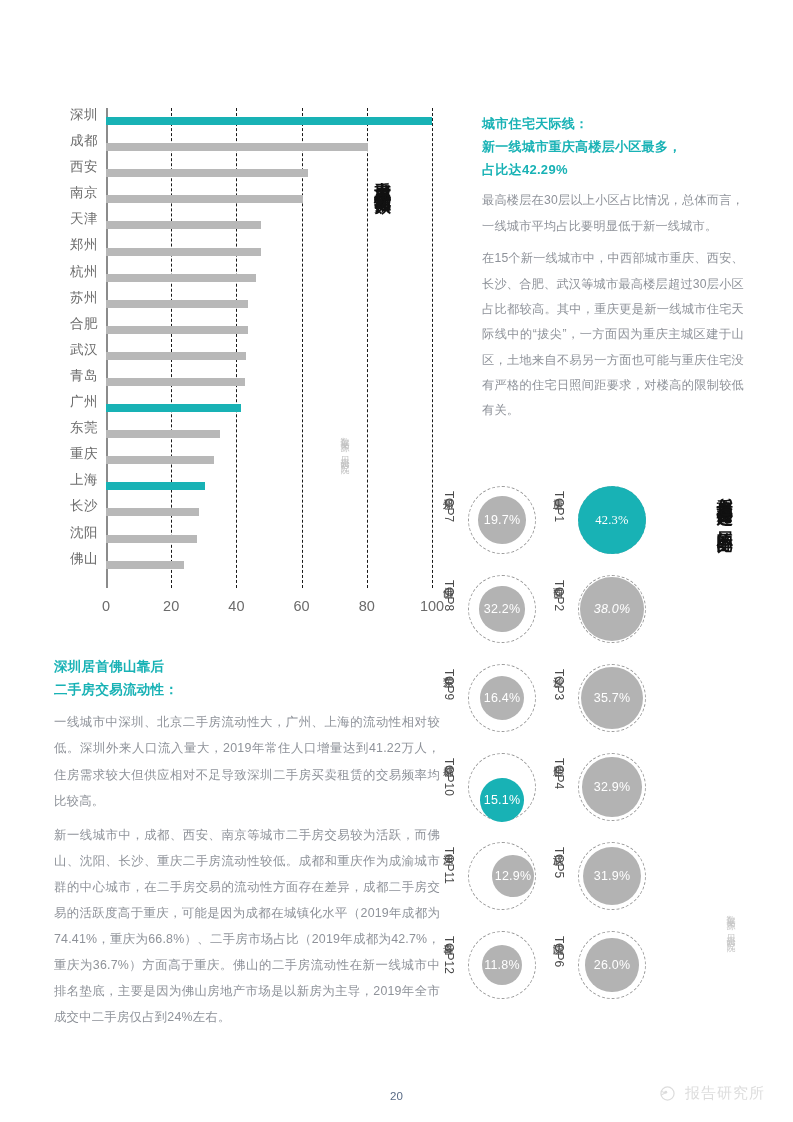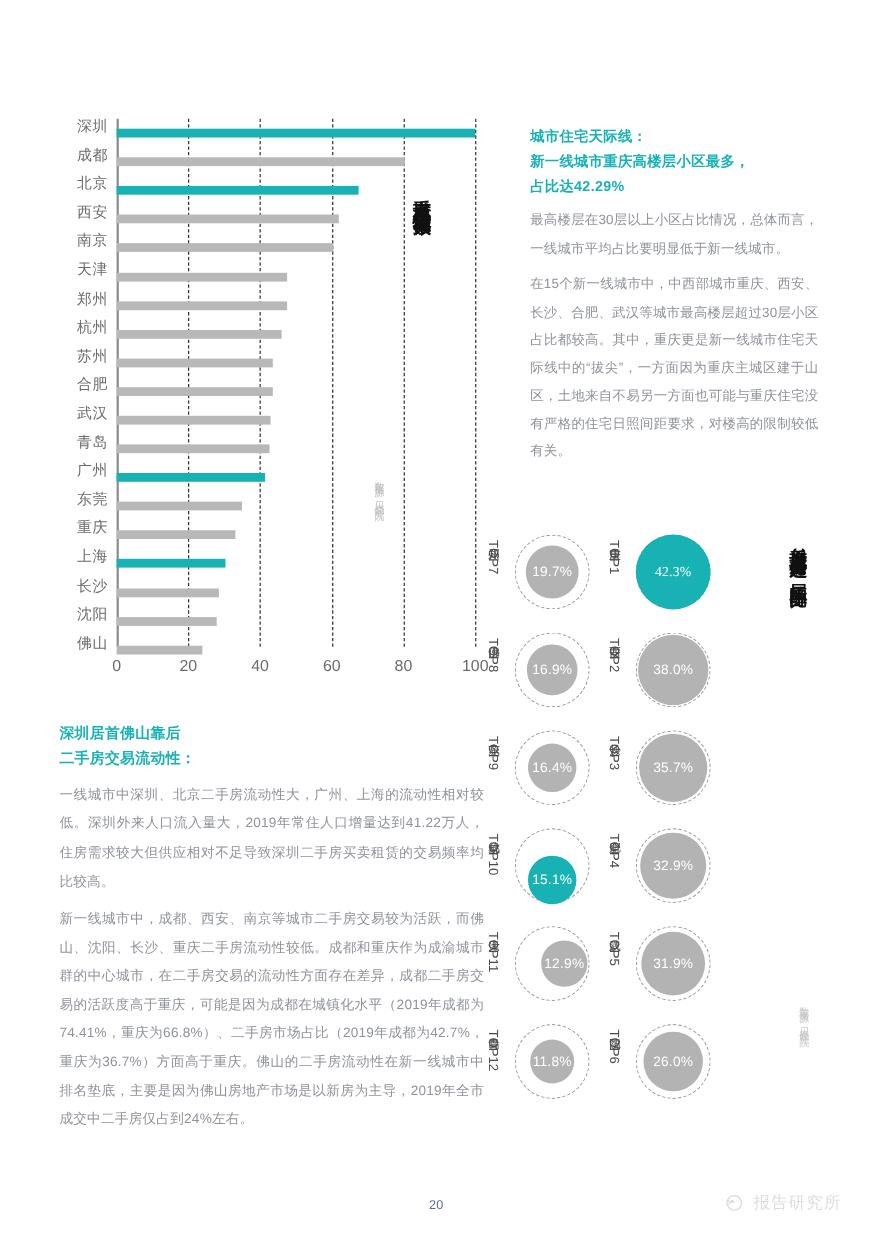--- a/index.html
+++ b/index.html
@@ -213,26 +213,20 @@
             <div class="bar hl" title="深圳 100" style="width: 326px;"></div>
           </div>
         </div>
         <div class="bar-row">
           <div class="bar-label">成都</div>
           <div class="bar-track">
             <div class="bar" title="成都 80.5" style="width: 262.43px;"></div>
           </div>
         </div>
         <div class="bar-row">
-          <div class="bar-label">北京</div>
-          <div class="bar-track">
-            <div class="bar hl" title="北京 67.5" style="width: 220.05px;"></div>
-          </div>
-        </div>
-        <div class="bar-row">
           <div class="bar-label">西安</div>
           <div class="bar-track">
             <div class="bar" title="西安 62" style="width: 202.12px;"></div>
           </div>
         </div>
         <div class="bar-row">
           <div class="bar-label">南京</div>
           <div class="bar-track">
             <div class="bar" title="南京 60.5" style="width: 197.23px;"></div>
           </div>
@@ -356,21 +350,21 @@
   <div class="bubbles" id="bubbles">
       <div class="bub-cell">
         <div class="bub-ring" style="left: 116px; top: 2px; width: 68px; height: 68px;"></div>
         <div class="bub-circle hl" style="left: 116px; top: 2px; width: 68px; height: 68px; font-family: Liberation Serif, serif;">
           <span class="bub-val">42.3%</span>
         </div>
         <div class="bub-lab" style="left: 90px; top: 6px;"><span class="city">重庆</span><span class="rank">TOP1</span></div>
       </div>
       <div class="bub-cell">
         <div class="bub-ring" style="left: 116px; top: 91px; width: 68px; height: 68px;"></div>
-        <div class="bub-circle" style="left: 117.931px; top: 92.9314px; width: 64.1371px; height: 64.1371px;">
+        <div class="bub-circle" style="left: 117.931px; top: 92.9314px; width: 64.1371px; height: 64.1371px; font-style: italic;">
           <span class="bub-val">38.0%</span>
         </div>
         <div class="bub-lab" style="left: 90px; top: 95px;"><span class="city">西安</span><span class="rank">TOP2</span></div>
       </div>
       <div class="bub-cell">
         <div class="bub-ring" style="left: 116px; top: 180px; width: 68px; height: 68px;"></div>
         <div class="bub-circle" style="left: 118.965px; top: 182.965px; width: 62.0709px; height: 62.0709px;">
           <span class="bub-val">35.7%</span>
         </div>
         <div class="bub-lab" style="left: 90px; top: 184px;"><span class="city">长沙</span><span class="rank">TOP3</span></div>
@@ -399,21 +393,21 @@
       <div class="bub-cell">
         <div class="bub-ring" style="left: 6px; top: 2px; width: 68px; height: 68px;"></div>
         <div class="bub-circle" style="left: 16.1513px; top: 12.1513px; width: 47.6974px; height: 47.6974px;">
           <span class="bub-val">19.7%</span>
         </div>
         <div class="bub-lab" style="left: -20px; top: 6px;"><span class="city">郑州</span><span class="rank">TOP7</span></div>
       </div>
       <div class="bub-cell">
         <div class="bub-ring" style="left: 6px; top: 91px; width: 68px; height: 68px;"></div>
         <div class="bub-circle" style="left: 17.409px; top: 102.409px; width: 45.182px; height: 45.182px;">
-          <span class="bub-val">16.9%</span>
+          <span class="bub-val">32.2%</span>
         </div>
         <div class="bub-lab" style="left: -20px; top: 95px;"><span class="city">佛山</span><span class="rank">TOP8</span></div>
       </div>
       <div class="bub-cell">
         <div class="bub-ring" style="left: 6px; top: 180px; width: 68px; height: 68px;"></div>
         <div class="bub-circle" style="left: 17.6336px; top: 191.634px; width: 44.7329px; height: 44.7329px;">
           <span class="bub-val">16.4%</span>
         </div>
         <div class="bub-lab" style="left: -20px; top: 184px;"><span class="city">东莞</span><span class="rank">TOP9</span></div>
       </div>

